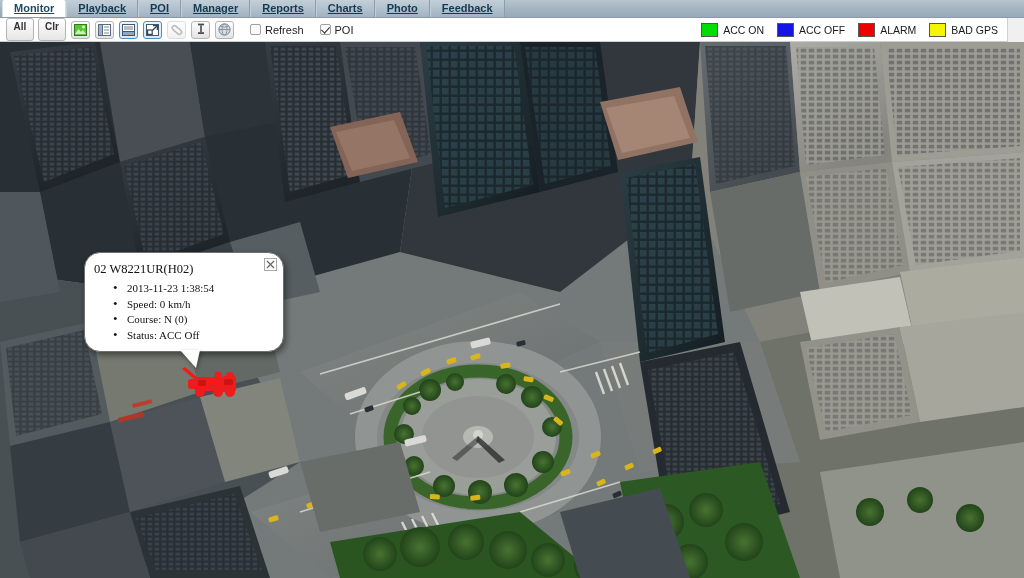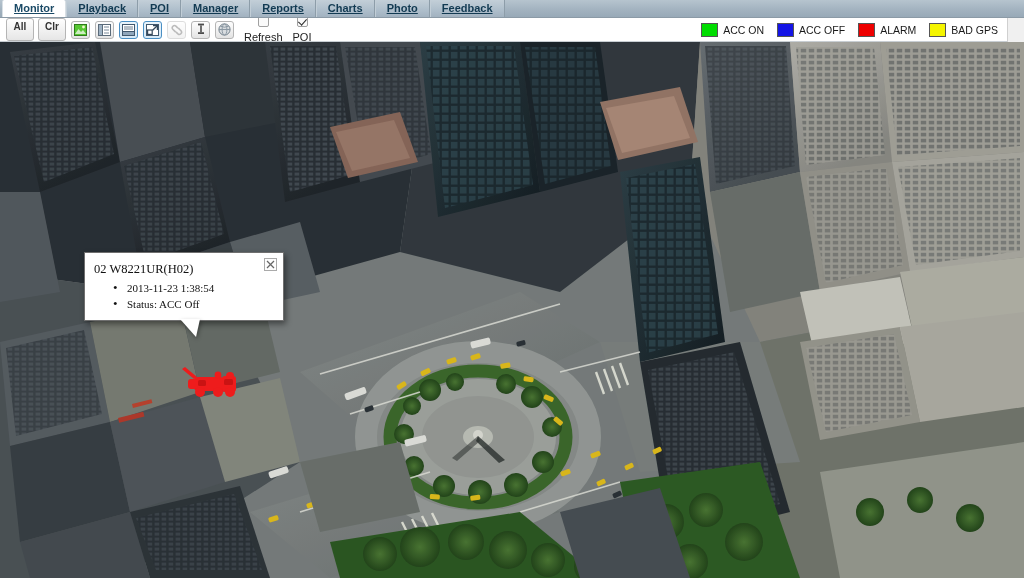--- a/index.html
+++ b/index.html
@@ -121,23 +121,22 @@
   .btn-icon.disabled {
     opacity: 0.45;
     cursor: default;
   }
   .btn-icon svg { display: block; }
 
   .chk-wrap {
     display: flex;
     align-items: center;
     gap: 4px;
-    margin-left: 6px;
+    margin-left: 12px;
     cursor: pointer;
-    flex-direction: column;
   }
   .chkbox {
     width: 11px;
     height: 11px;
     border: 1px solid #a0a0a0;
     background: #fafafa;
     border-radius: 2px;
     box-sizing: border-box;
     position: relative;
   }
@@ -199,21 +198,21 @@
   }
 
   
   .popup {
     position: absolute;
     left: 84px;
     top: 252px;
     width: 198px;
     background: #ffffff;
     border: 1px solid #6f6f6f;
-    border-radius: 0;
+    border-radius: 16px;
     box-shadow: 2px 3px 6px rgba(0,0,0,0.45);
     z-index: 20;
     font-family: "Liberation Serif", serif;
   }
   .popup-head {
     position: relative;
     padding: 6px 26px 2px 9px;
   }
   .popup-title {
     font-size: 12.5px;
@@ -670,18 +669,20 @@
       <span class="popup-title">02 W8221UR(H02)</span>
       <span class="popup-close">
         <svg width="9" height="9" viewBox="0 0 9 9">
           <line x1="1" y1="1" x2="8" y2="8" stroke="#666" stroke-width="1.3"></line>
           <line x1="8" y1="1" x2="1" y2="8" stroke="#666" stroke-width="1.3"></line>
         </svg>
       </span>
     </div>
     <ul class="popup-list">
       <li>2013-11-23 1:38:54</li>
+      <li>Speed: 0 km/h</li>
+      <li>Course: N (0)</li>
       <li>Status: ACC Off</li>
     </ul>
     <div class="popup-tail"></div>
   </div>
 
 </div>
 
 </body></html>

